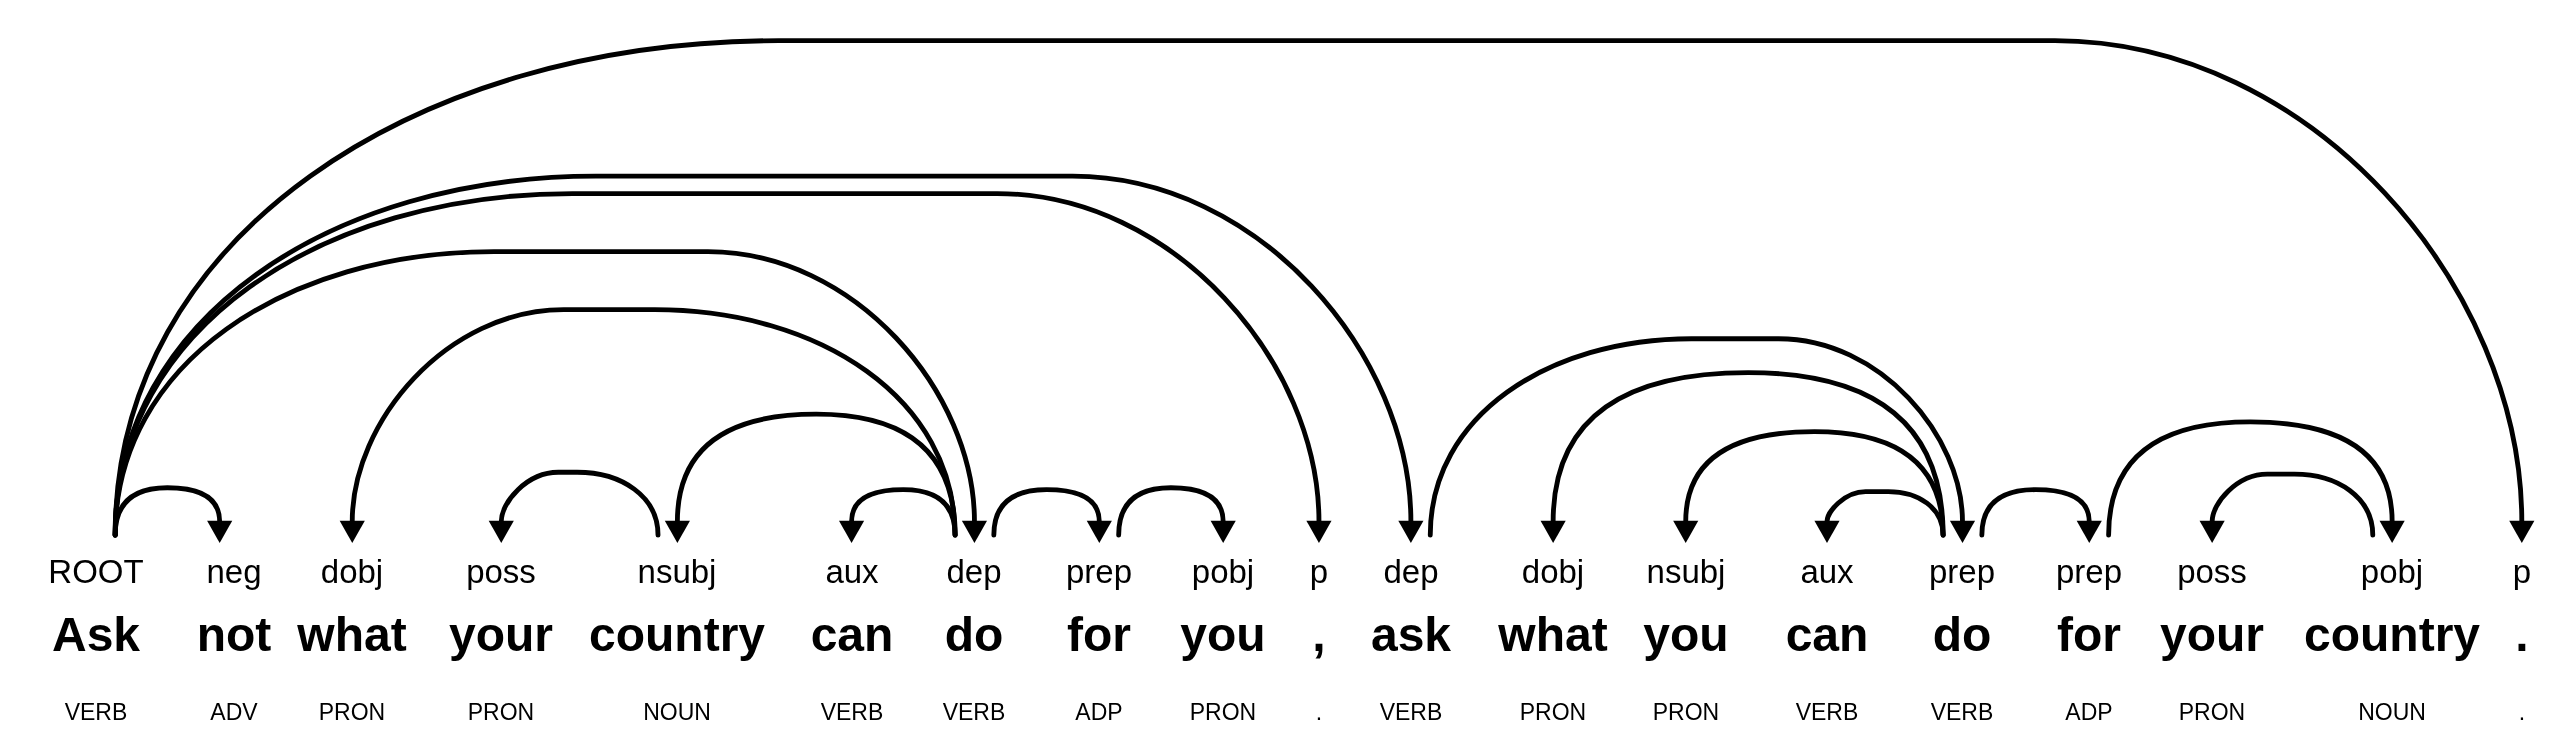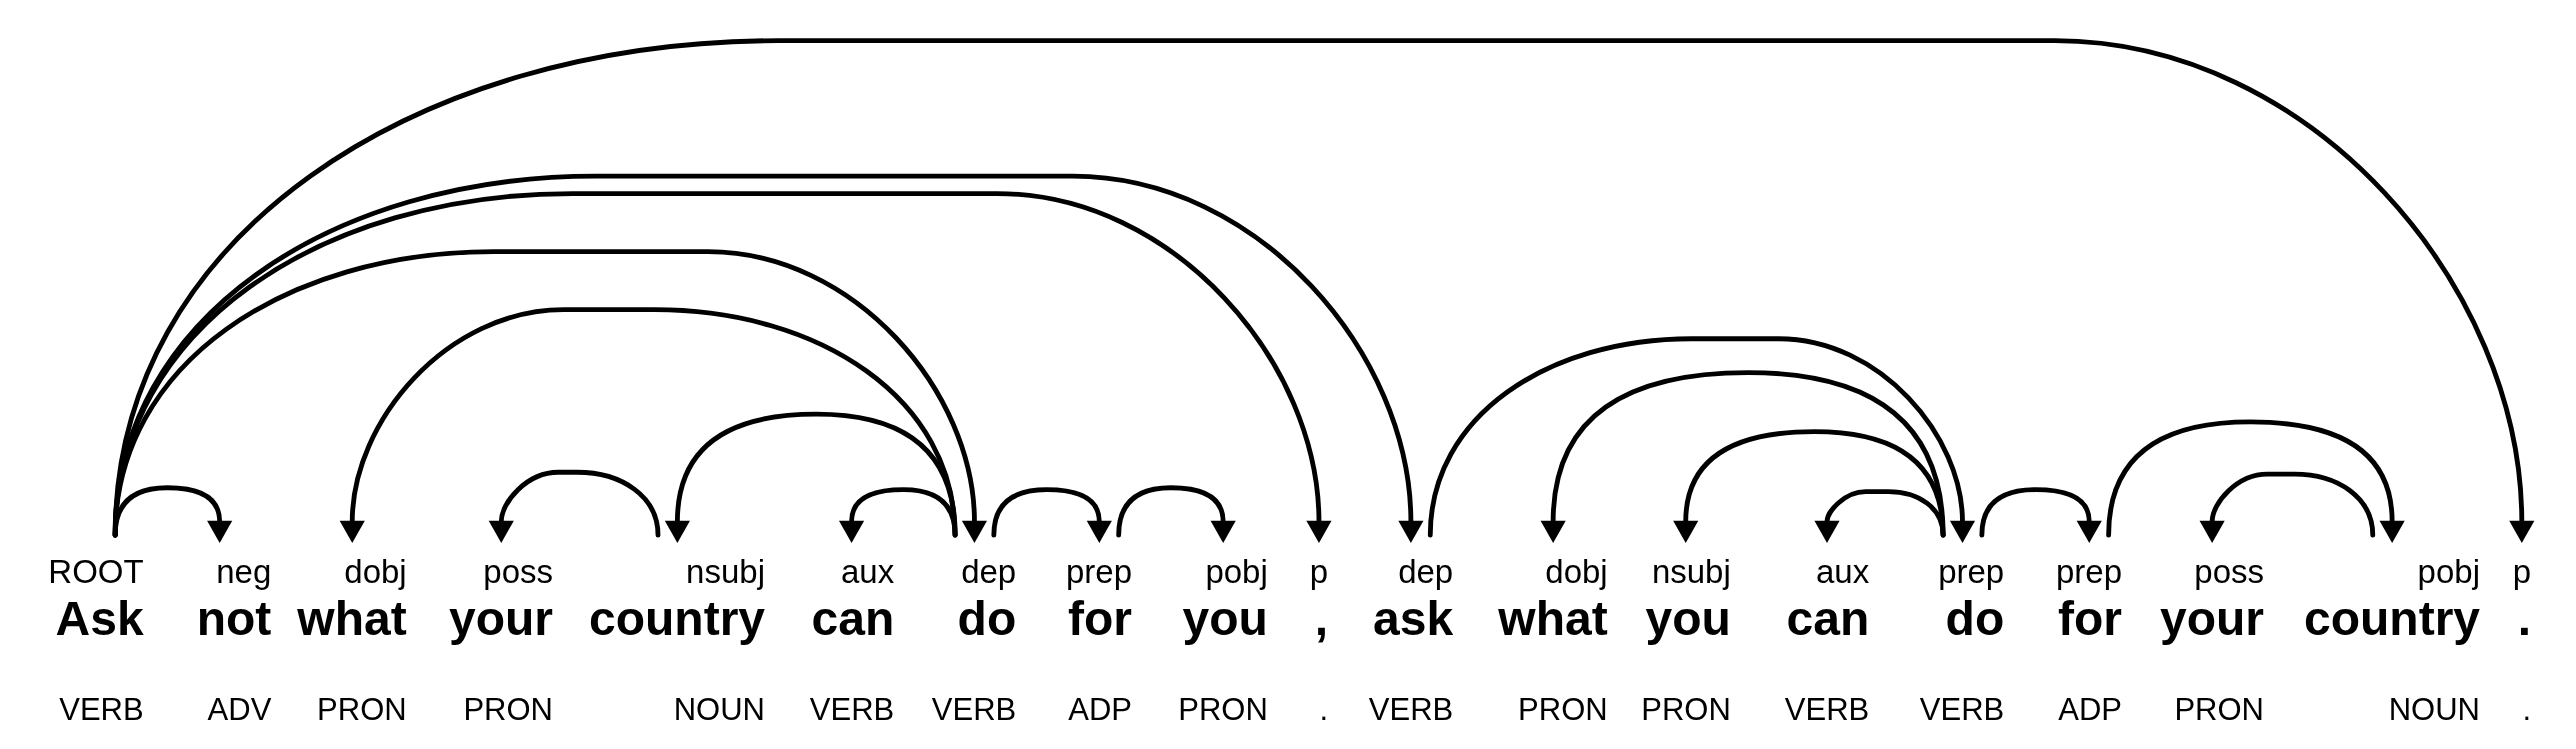--- a/index.html
+++ b/index.html
@@ -13,41 +13,41 @@
   }
   #arcs-svg {
     position: absolute;
     left: 0; top: 0;
     width: 2576px; height: 750px;
   }
   .tok {
     position: absolute;
     top: 552px;
     transform: translateX(-50%);
-    text-align: right;
+    text-align: center;
     white-space: nowrap;
     color: #000000;
   }
   .tok .dep {
     font-size: 33px;
     line-height: 39px;
     height: 39px;
     font-weight: normal;
   }
   .tok .word {
     font-size: 48px;
     line-height: 56px;
     height: 56px;
     font-weight: bold;
-    margin-top: 0;
+    margin-top: 16px;
   }
   .tok .pos {
-    font-size: 31px;
+    font-size: 23px;
     line-height: 39px;
-    margin-top: 43px;
+    margin-top: 30px;
   }
   .arc-path {
     fill: none;
     stroke-width: 5px;
     stroke-linecap: round;
   }
 </style>
 </head>
 <body>
 

